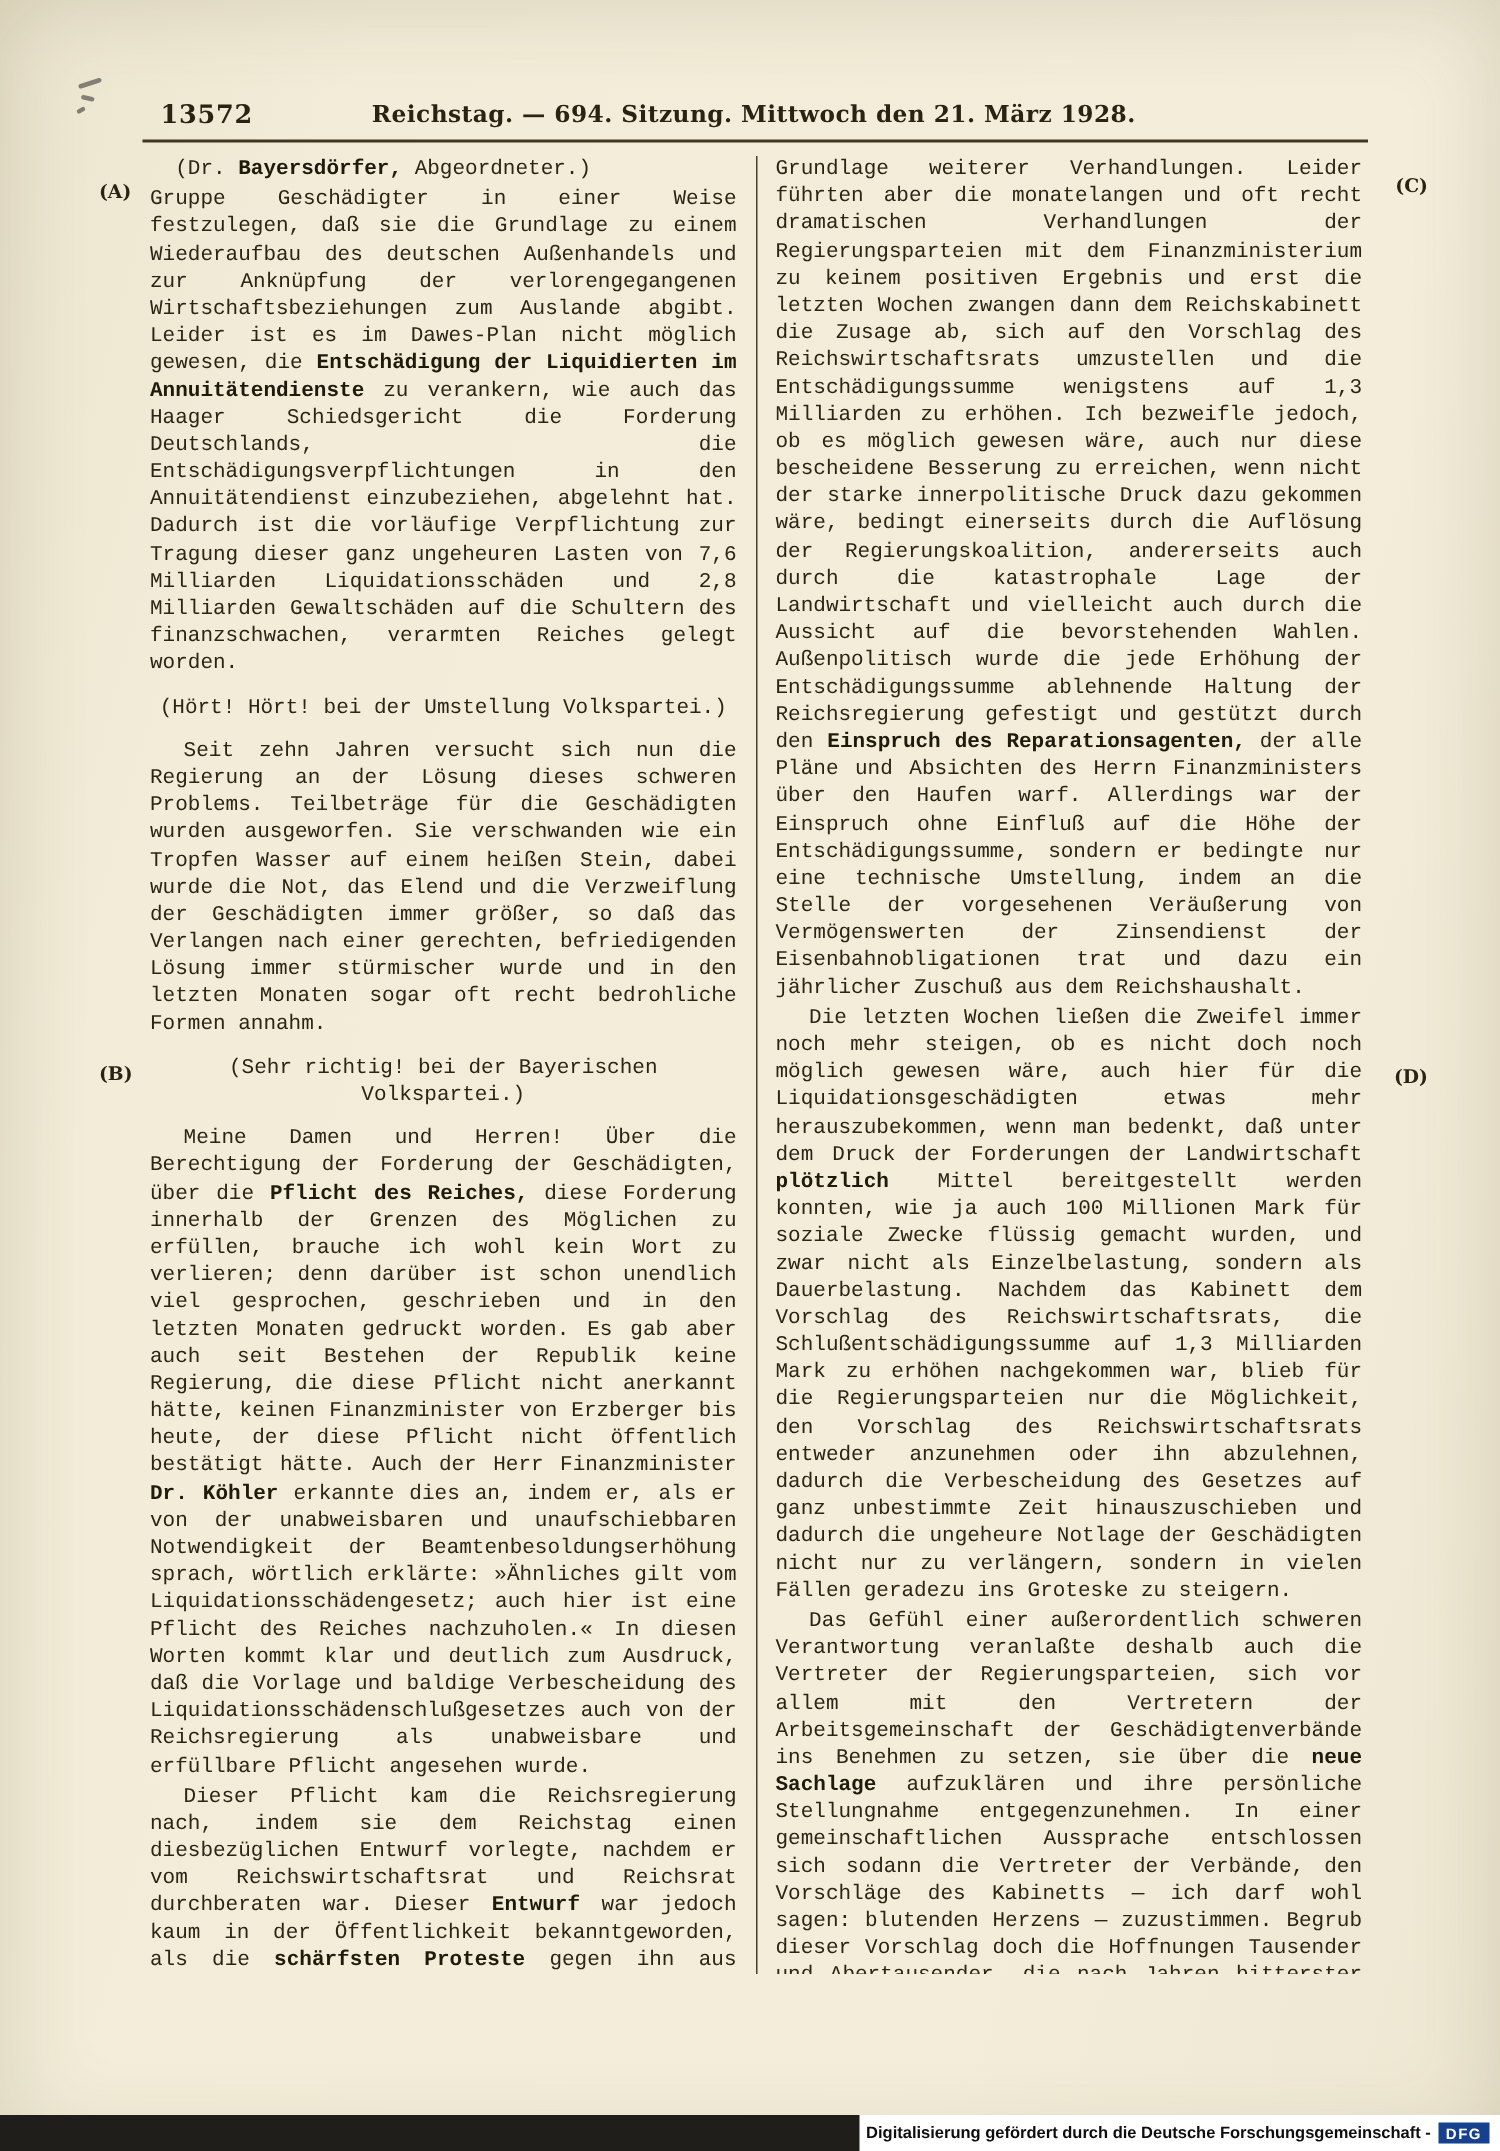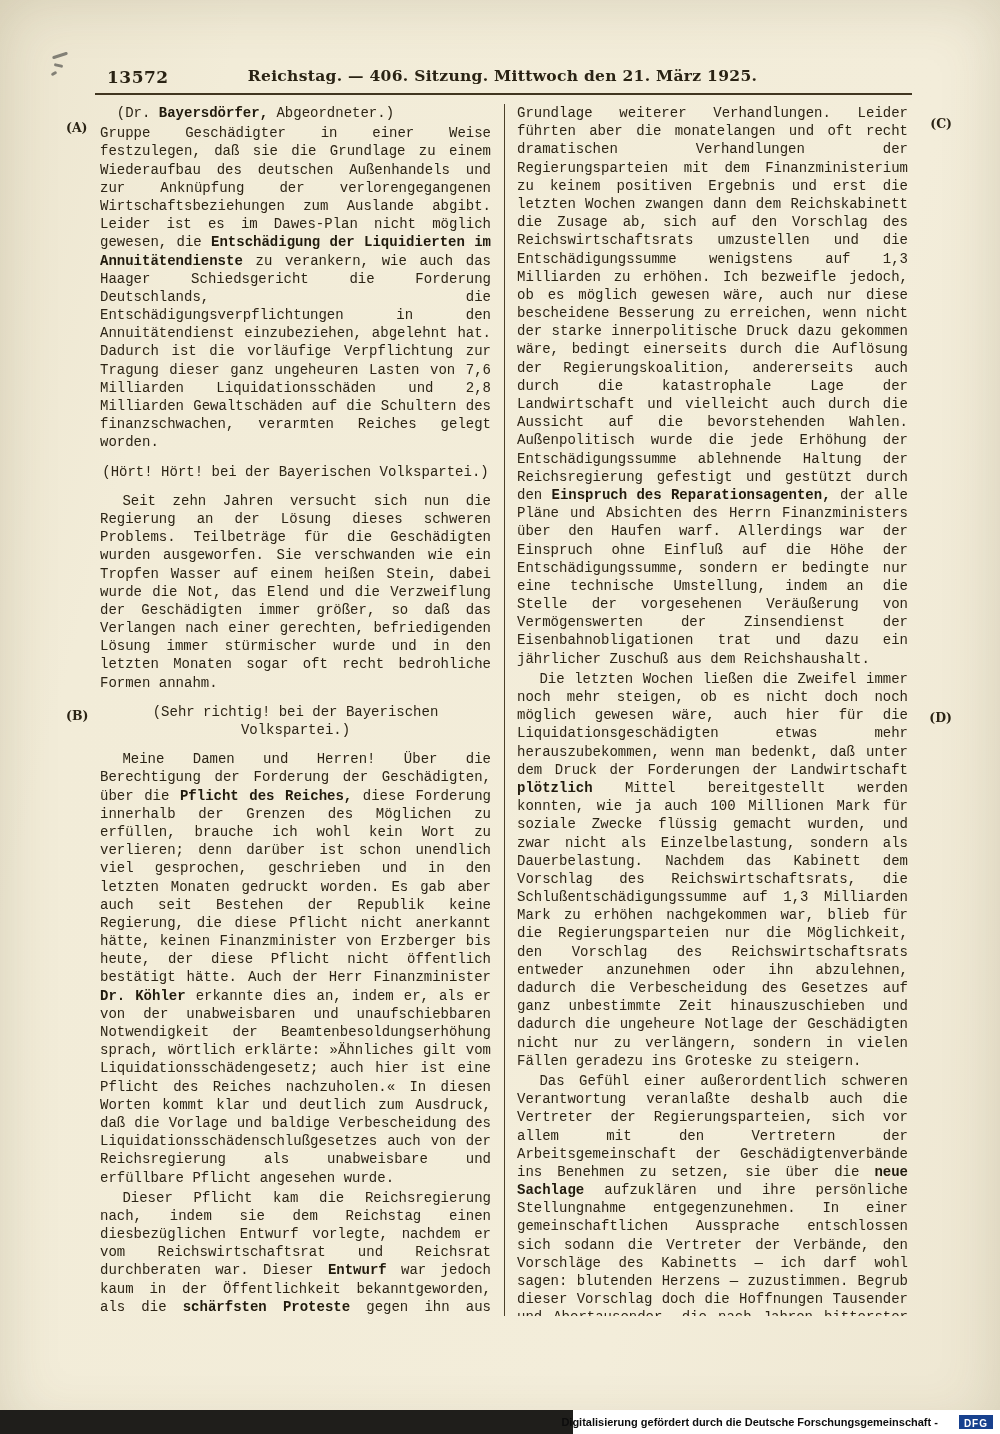--- a/index.html
+++ b/index.html
@@ -118,21 +118,21 @@
     background: #1f1e1b;
   }
   .footer-white {
     position: absolute;
     right: 0; top: 0; bottom: 0;
     width: 420px;
     background: #ffffff;
     display: flex;
     align-items: center;
     justify-content: flex-end;
-    gap: 21px;
+    gap: 5px;
     padding-right: 7px;
     font-family: "Liberation Sans", sans-serif;
     font-size: 11px;
     font-weight: bold;
     color: #0d0d0d;
     white-space: nowrap;
   }
   .dfg-logo {
     display: inline-block;
     background: #17418e;
@@ -150,34 +150,34 @@
 <div class="page">
 
   <div class="pencil-marks">
     <i class="m1"></i>
       <i class="m2"></i>
       <i class="m3"></i>
   </div>
 
   <header class="header">
     <span class="page-number">13572</span>
-    <span class="header-title">Reichstag. — 406. Sitzung. Mittwoch den 21. März 1925.</span>
+    <span class="header-title">Reichstag. — 694. Sitzung. Mittwoch den 21. März 1928.</span>
   </header>
   <div class="header-rule"></div>
 
   <span class="marker marker-a">(A)</span>
   <span class="marker marker-b">(B)</span>
   <span class="marker marker-c">(C)</span>
   <span class="marker marker-d">(D)</span>
 
   <main class="columns">
     <div class="col" id="col-left">
         <div class="block speaker"><span>(Dr. </span><span class="b">Bayersdörfer,</span><span> Abgeordneter.)</span></div>
         <div class="block cont"><span>Gruppe Geschädigter in einer Weise festzulegen, daß sie die Grundlage zu einem Wiederaufbau des deutschen Außenhandels und zur Anknüpfung der verlorengegangenen Wirtschaftsbeziehungen zum Auslande abgibt. Leider ist es im Dawes-Plan nicht möglich gewesen, die </span><span class="b">Entschädigung der Liquidierten im Annuitätendienste</span><span> zu verankern, wie auch das Haager Schiedsgericht die Forderung Deutschlands, die Entschädigungsverpflichtungen in den Annuitätendienst einzubeziehen, abgelehnt hat. Dadurch ist die vorläufige Verpflichtung zur Tragung dieser ganz ungeheuren Lasten von 7,6 Milliarden Liquidationsschäden und 2,8 Milliarden Gewaltschäden auf die Schultern des finanzschwachen, verarmten Reiches gelegt worden.</span></div>
-        <div class="block interjection"><span>(Hört! Hört! bei der Bayerischen Volkspartei.)</span></div>
+        <div class="block interjection"><span>(Hört! Hört! bei der Umstellung Volkspartei.)</span></div>
         <div class="block para"><span>Seit zehn Jahren versucht sich nun die Regierung an der Lösung dieses schweren Problems. Teilbeträge für die Geschädigten wurden ausgeworfen. Sie verschwanden wie ein Tropfen Wasser auf einem heißen Stein, dabei wurde die Not, das Elend und die Verzweiflung der Geschädigten immer größer, so daß das Verlangen nach einer gerechten, befriedigenden Lösung immer stürmischer wurde und in den letzten Monaten sogar oft recht bedrohliche Formen annahm.</span></div>
         <div class="block interjection"><span>(Sehr richtig! bei der Bayerischen Volkspartei.)</span></div>
         <div class="block para"><span>Meine Damen und Herren! Über die Berechtigung der Forderung der Geschädigten, über die </span><span class="b">Pflicht des Reiches,</span><span> diese Forderung innerhalb der Grenzen des Möglichen zu erfüllen, brauche ich wohl kein Wort zu verlieren; denn darüber ist schon unendlich viel gesprochen, geschrieben und in den letzten Monaten gedruckt worden. Es gab aber auch seit Bestehen der Republik keine Regierung, die diese Pflicht nicht anerkannt hätte, keinen Finanzminister von Erzberger bis heute, der diese Pflicht nicht öffentlich bestätigt hätte. Auch der Herr Finanzminister </span><span class="b">Dr. Köhler</span><span> erkannte dies an, indem er, als er von der unabweisbaren und unaufschiebbaren Notwendigkeit der Beamtenbesoldungserhöhung sprach, wörtlich erklärte: »Ähnliches gilt vom Liquidationsschädengesetz; auch hier ist eine Pflicht des Reiches nachzuholen.« In diesen Worten kommt klar und deutlich zum Ausdruck, daß die Vorlage und baldige Verbescheidung des Liquidationsschädenschlußgesetzes auch von der Reichsregierung als unabweisbare und erfüllbare Pflicht angesehen wurde.</span></div>
         <div class="block para"><span>Dieser Pflicht kam die Reichsregierung nach, indem sie dem Reichstag einen diesbezüglichen Entwurf vorlegte, nachdem er vom Reichswirtschaftsrat und Reichsrat durchberaten war. Dieser </span><span class="b">Entwurf</span><span> war jedoch kaum in der Öffentlichkeit bekanntgeworden, als die </span><span class="b">schärfsten Proteste</span><span> gegen ihn aus allen Kreisen der Geschädigten erhoben wurden. Man erklärte ihn als völlig unbefriedigend sowohl in bezug auf die Höhe der vorgesehenen Mittel von einer Milliarde wie auch in bezug auf den Charakter eines Schlußgesetzes. Man wollte ihn nur als eine Zwischenlösung, nie und nimmer aber als eine Schlußregelung angesehen haben. In allen Teilen des Reichs fanden Massenkundgebungen statt; die gesamte Presse nahm eine ablehnende Stellung zum Entwurf ein, und auch die Fraktionen des Reichstags standen in der Opposition zum Regierungsentwurf und die Regierungsparteien insbesondere betrachteten den Vorschlag der Arbeitsgemeinschaft allein als eine geeignete</span></div>
       </div>
     <div class="col-divider"></div>
     <div class="col" id="col-right">
         <div class="block cont"><span>Grundlage weiterer Verhandlungen. Leider führten aber die monatelangen und oft recht dramatischen Verhandlungen der Regierungsparteien mit dem Finanzministerium zu keinem positiven Ergebnis und erst die letzten Wochen zwangen dann dem Reichskabinett die Zusage ab, sich auf den Vorschlag des Reichswirtschaftsrats umzustellen und die Entschädigungssumme wenigstens auf 1,3 Milliarden zu erhöhen. Ich bezweifle jedoch, ob es möglich gewesen wäre, auch nur diese bescheidene Besserung zu erreichen, wenn nicht der starke innerpolitische Druck dazu gekommen wäre, bedingt einerseits durch die Auflösung der Regierungskoalition, andererseits auch durch die katastrophale Lage der Landwirtschaft und vielleicht auch durch die Aussicht auf die bevorstehenden Wahlen. Außenpolitisch wurde die jede Erhöhung der Entschädigungssumme ablehnende Haltung der Reichsregierung gefestigt und gestützt durch den </span><span class="b">Einspruch des Reparationsagenten,</span><span> der alle Pläne und Absichten des Herrn Finanzministers über den Haufen warf. Allerdings war der Einspruch ohne Einfluß auf die Höhe der Entschädigungssumme, sondern er bedingte nur eine technische Umstellung, indem an die Stelle der vorgesehenen Veräußerung von Vermögenswerten der Zinsendienst der Eisenbahnobligationen trat und dazu ein jährlicher Zuschuß aus dem Reichshaushalt.</span></div>
         <div class="block para"><span>Die letzten Wochen ließen die Zweifel immer noch mehr steigen, ob es nicht doch noch möglich gewesen wäre, auch hier für die Liquidationsgeschädigten etwas mehr herauszubekommen, wenn man bedenkt, daß unter dem Druck der Forderungen der Landwirtschaft </span><span class="b">plötzlich</span><span> Mittel bereitgestellt werden konnten, wie ja auch 100 Millionen Mark für soziale Zwecke flüssig gemacht wurden, und zwar nicht als Einzelbelastung, sondern als Dauerbelastung. Nachdem das Kabinett dem Vorschlag des Reichswirtschaftsrats, die Schlußentschädigungssumme auf 1,3 Milliarden Mark zu erhöhen nachgekommen war, blieb für die Regierungsparteien nur die Möglichkeit, den Vorschlag des Reichswirtschaftsrats entweder anzunehmen oder ihn abzulehnen, dadurch die Verbescheidung des Gesetzes auf ganz unbestimmte Zeit hinauszuschieben und dadurch die ungeheure Notlage der Geschädigten nicht nur zu verlängern, sondern in vielen Fällen geradezu ins Groteske zu steigern.</span></div>
         <div class="block para"><span>Das Gefühl einer außerordentlich schweren Verantwortung veranlaßte deshalb auch die Vertreter der Regierungsparteien, sich vor allem mit den Vertretern der Arbeitsgemeinschaft der Geschädigtenverbände ins Benehmen zu setzen, sie über die </span><span class="b">neue Sachlage</span><span> aufzuklären und ihre persönliche Stellungnahme entgegenzunehmen. In einer gemeinschaftlichen Aussprache entschlossen sich sodann die Vertreter der Verbände, den Vorschläge des Kabinetts — ich darf wohl sagen: blutenden Herzens — zuzustimmen. Begrub dieser Vorschlag doch die Hoffnungen Tausender und Abertausender, die nach Jahren bitterster Not und schwerster Entbehrungen auf eine gerechte Entschädigung gewartet und auf den Anbruch besserer Zeiten gehofft hatten. Aber gerade die Höhe und die Unerträglichkeit der Not war bestimmend für die </span><span class="b">Stellungnahme der Arbeitsgemeinschaft,</span><span> da rasche, wenn auch unbefriedigende Hilfe immer noch besser war als Verschiebung des ganzen Entschädigungsverfahrens auf unbestimmte Zeit und damit wachsende Not, steigendes Elend, fort-</span></div>

